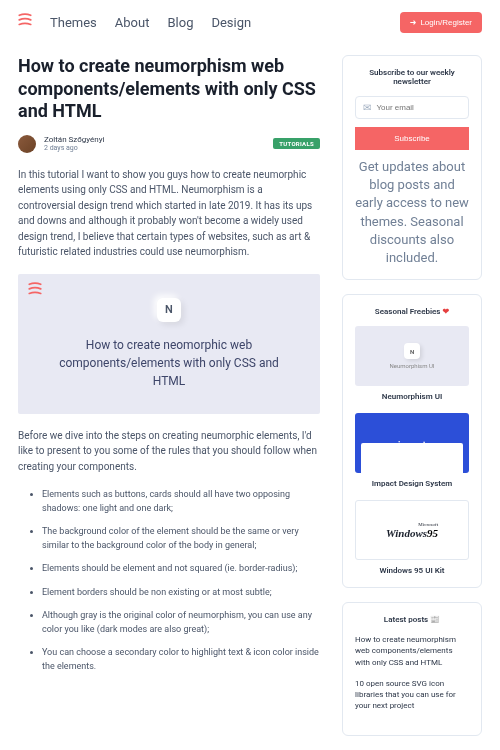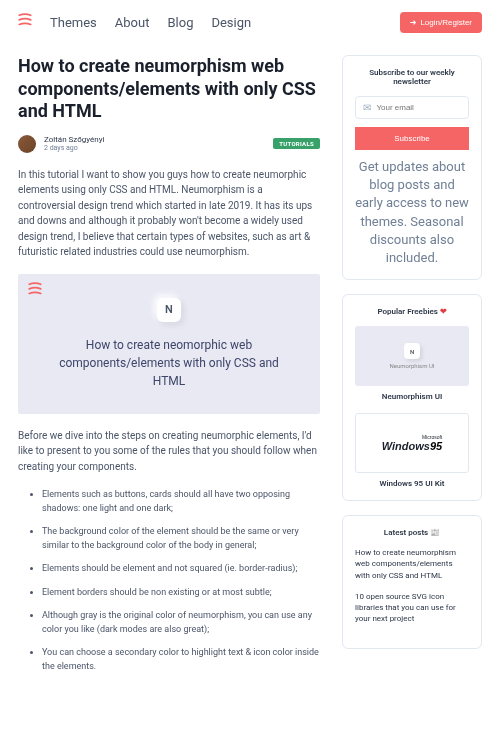--- a/index.html
+++ b/index.html
@@ -33,21 +33,21 @@
 .freebie{margin-bottom:12px}
 .fb-img{height:60px;border-radius:3px;margin-bottom:6px;display:flex;flex-direction:column;align-items:center;justify-content:center;font-size:6px}
 .fb-neu{background:#e8e9f3}
 .fb-neu-icon{width:16px;height:16px;background:#fff;border-radius:4px;box-shadow:2px 2px 4px rgba(0,0,0,0.1);display:flex;align-items:center;justify-content:center;font-weight:600;color:#555;margin-bottom:3px}
 .fb-impact{background:#2c4fd8;color:#fff;position:relative;overflow:hidden}
 .fb-impact-bg{position:absolute;bottom:0;left:6px;right:6px;height:30px;background:#fff;border-radius:2px 2px 0 0}
 .fb-win{background:#fff;border:1px solid #e2e8f0}
 .fb-label{font-size:8px;font-weight:600;text-align:center;color:#2d3748}
 .post-link{font-size:8px;color:#2d3748;line-height:1.4;margin-bottom:10px}
 .heart{color:#e53e3e}
-.win95{font-family:Liberation Sans, sans-serif;font-size:11px;font-weight:700;font-style:italic}
+.win95{font-family:Liberation Serif, serif;font-size:11px;font-weight:700;font-style:italic}
 .win95 .ms{font-size:5px;font-style:normal;display:block;text-align:right;font-weight:400}
 .win95 .num{color:#000}
 .env-icon{color:#a0aec0}
 </style>
 </head>
 <body>
 
 <nav class="nav">
   <span class="logo">
     <svg width="14" height="16" viewBox="0 0 24 28">
@@ -103,30 +103,37 @@
       <div class="card-title">Subscribe to our weekly newsletter</div>
       <div class="input-wrap">
         <span class="env-icon">✉</span>
         <input placeholder="Your email" style="">
       </div>
       <button class="sub-btn">Subscribe</button>
       <div class="sub-note">Get updates about blog posts and early access to new themes. Seasonal discounts also included.</div>
     </div>
 
     <div class="card">
-      <div class="card-title"><span>Popular Freebies</span> <span class="heart">❤</span></div>
+      <div class="card-title"><span>Seasonal Freebies</span> <span class="heart">❤</span></div>
 
       <div class="freebie">
         <div class="fb-img fb-neu">
           <div class="fb-neu-icon">N</div>
           <div style="color:#888">Neumorphism UI</div>
         </div>
         <div class="fb-label">Neumorphism UI</div>
       </div>
 
+      <div class="freebie">
+        <div class="fb-img fb-impact">
+          <div style="font-weight:700;font-size:9px;margin-top:4px">impact</div>
+          <div class="fb-impact-bg"></div>
+        </div>
+        <div class="fb-label">Impact Design System</div>
+      </div>
 
       <div class="freebie" style="margin-bottom:0">
         <div class="fb-img fb-win">
           <div class="win95"><span class="ms">Microsoft</span>Windows<span class="num">95</span></div>
         </div>
         <div class="fb-label">Windows 95 UI Kit</div>
       </div>
     </div>
 
     <div class="card">

